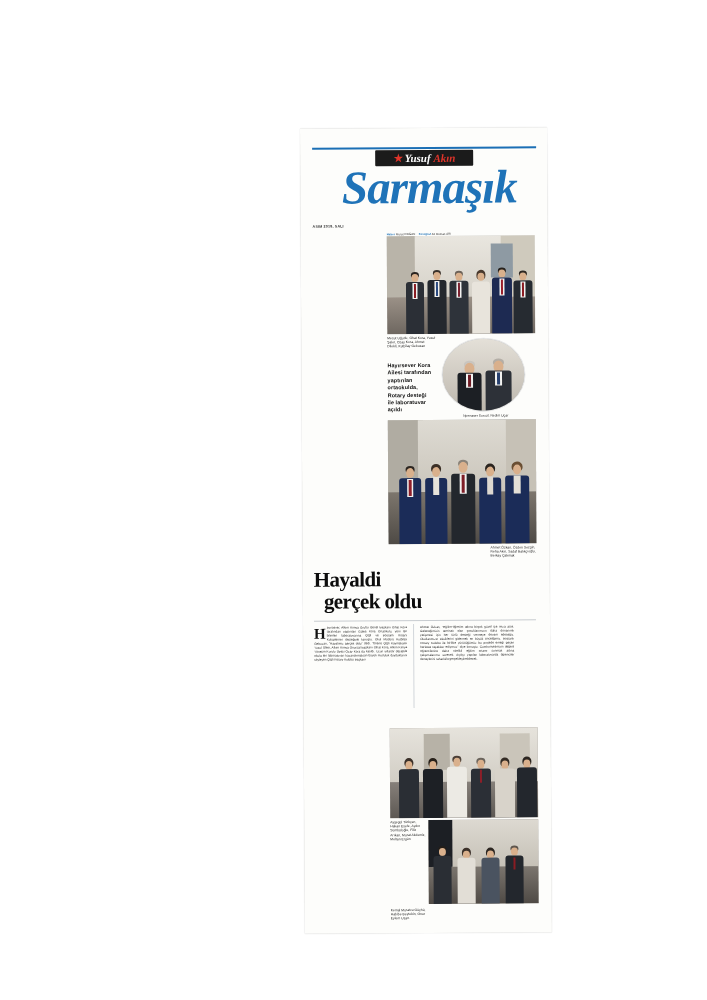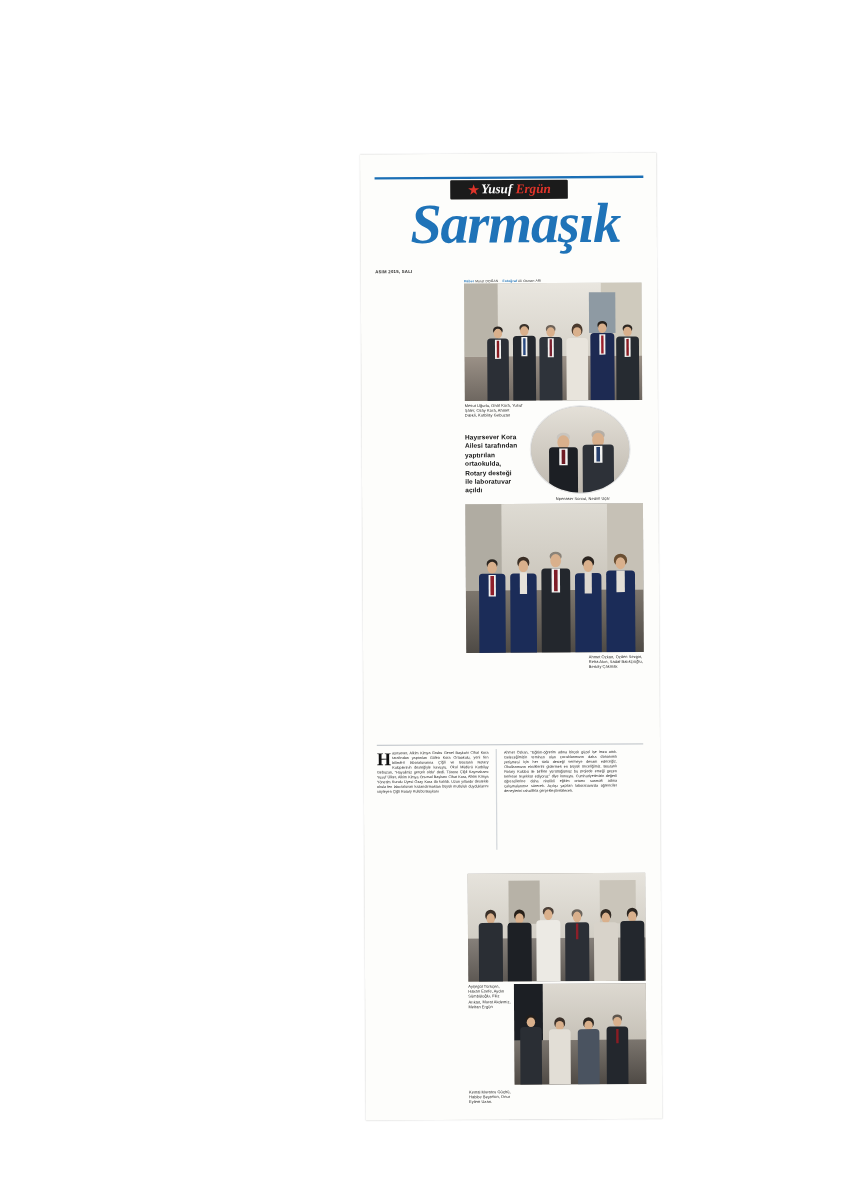--- a/index.html
+++ b/index.html
@@ -231,21 +231,21 @@
 
 <div id="page-scan">
  <div id="page-inner">
 
   <div class="masthead">
     <div class="rule-top"></div>
 
     <div class="brand-box">
       <span class="brand-star">★</span>
       <span class="brand-text">
-        <span>Yusuf</span>&nbsp;<span class="accent">Ergün</span>
+        <span>Yusuf</span>&nbsp;<span class="accent">Akın</span>
       </span>
     </div>
 
     <div class="section-title">Sarmaşık</div>
     <div class="dateline">ASIM 2015, SALI</div>
   </div>
 
   <div class="topstrip" style="left:86px; top:104px;">
     <span class="blue">Haber</span>
     <span>Murat DOĞAN</span>
@@ -362,20 +362,24 @@
     <div class="person" style="left:116px; width:26px; height:82px;">
       <div class="hair" style="top:0; width:11px; height:10px; background:#6a4f33;"></div>
       <div class="head" style="top:3px; width:8px; height:10px;"></div>
       <div class="body" style="width:24px; height:68px; background:#1b2c58;"></div>
       <div class="shirt" style="top:14px; width:7px; height:18px; background:#e3dfd6;"></div>
     </div>
   </div>
 
   <div class="caption" style="left:188px; top:418px; width:46px;">Ahmet Özkan, Özden Sezgin, Reha Akın, Sadaf Balıkçıoğlu, Berkay Çakmak</div>
 
+  <div class="headline" style="top:440px;">
+    <span>Hayaldi</span>
+    <span class="l2">gerçek oldu</span>
+  </div>
 
   <div class="hairline" style="left:11px; top:492px; width:222px;"></div>
 
   <div class="bodytext" style="left:11px; top:498px; width:93px;">
     <span class="dropcap">H</span><span>ayırsever, Alkim Kimya Grubu Genel Başkanı Cihat Kora tarafından yaptırılan Gülea Kora Ortaokulu, yeni fen bilimleri laboratuvarına Çiğli ve Bostanlı Rotary Kulüplerinin desteğiyle kavuştu. Okul Müdürü Kutbilay Gebuzan, "Hayalimiz gerçek oldu" dedi. Törene Çiğli Kaymakamı Yusuf Ülker, Alkim Kimya Onursal Başkanı Cihat Kora, Alkim Kimya Yönetim Kurulu Üyesi Özay Kora da katıldı. Uzun yıllardır destekle okula fen laboratuvarı kazandırmaktan büyük mutluluk duyduklarını söyleyen Çiğli Rotary Kulübü Başkanı</span>
   </div>
 
   <div class="vrule" style="left:110px; top:496px; height:84px;"></div>
 
   <div class="bodytext" style="left:117px; top:498px; width:94px;">Ahmet Özkan, "Eğitim-öğretim adına birçok güzel işe imza attık. Geleceğimizin teminatı olan çocuklarımızın daha donanımlı yetişmesi için her türlü desteği vermeye devam edeceğiz. Okullarımızın eksiklerini gidermek en büyük önceliğimiz. Bostanlı Rotary Kulübü ile birlikte yürüttüğümüz bu projede emeği geçen herkese teşekkür ediyoruz" diye konuştu. Cumhuriyetimizin değerli öğrencilerine daha nitelikli eğitim ortamı sunmak adına çalışmalarımız sürecek. Açılışı yapılan laboratuvarda öğrenciler deneylerini rahatlıkla gerçekleştirebilecek.</div>

